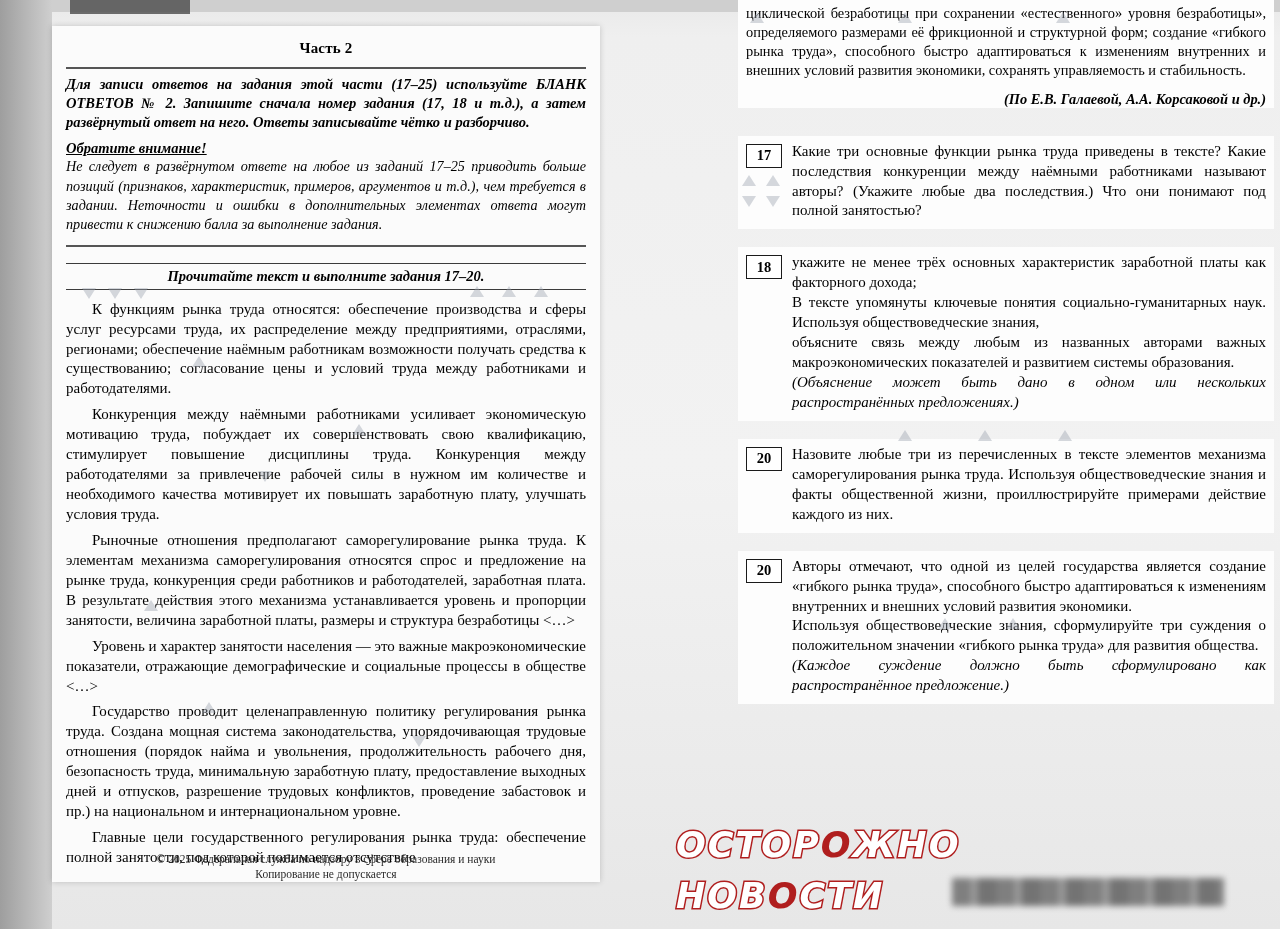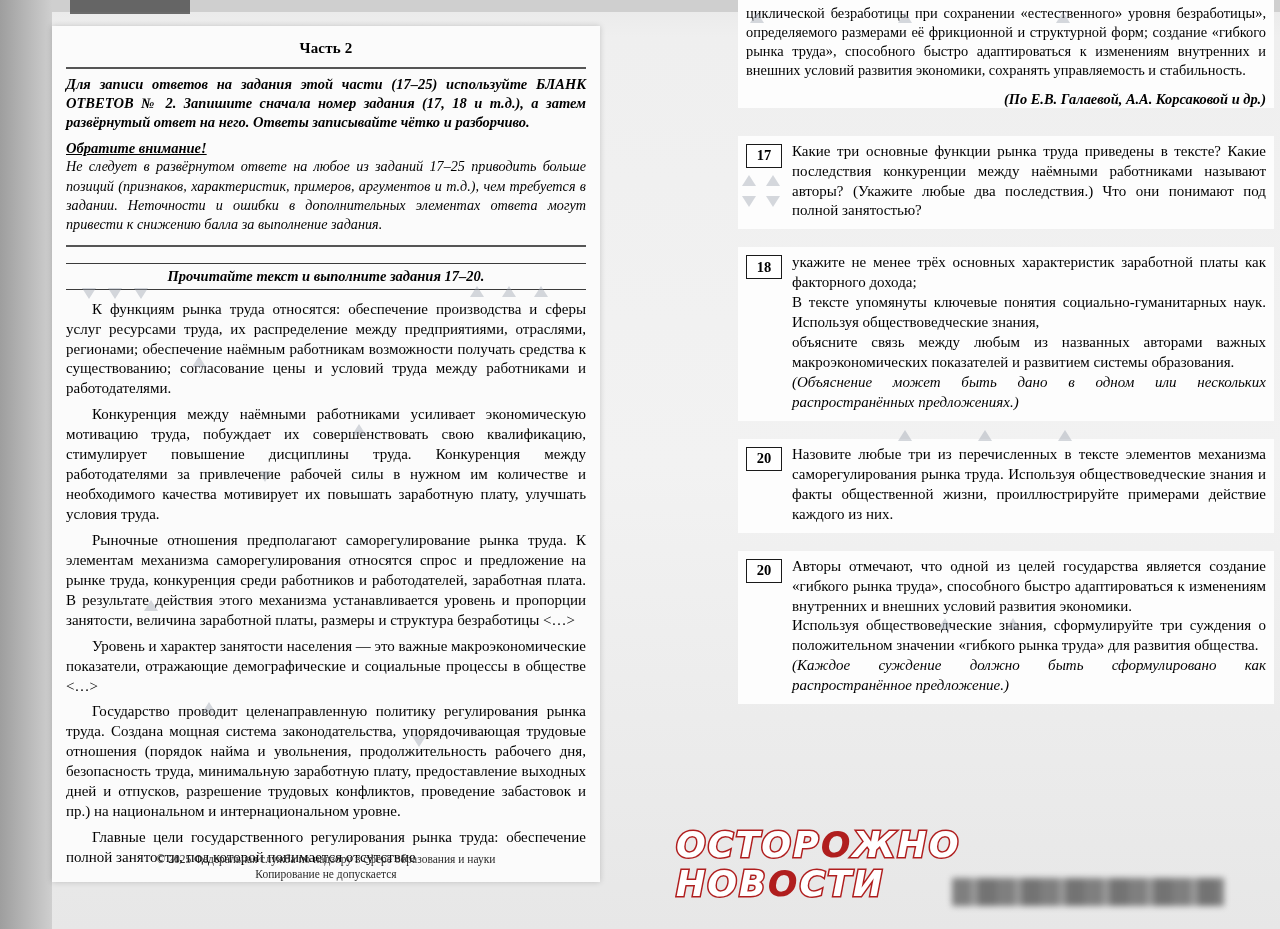--- a/index.html
+++ b/index.html
@@ -104,21 +104,21 @@
   #logo .l1,#logo .l2{
     font-family:"DejaVu Sans", sans-serif;
     font-weight:bold;font-style:italic;
     color:#ffffff;
     -webkit-text-stroke:3px #b01e1e;
     paint-order:stroke fill;
     letter-spacing:2px;
     line-height:1;
   }
   #logo .l1{font-size:35px;}
-  #logo .l2{font-size:35px;margin-top:4px;}
+  #logo .l2{font-size:35px;margin-top:16px;}
   #logo .o{color:#b01e1e;-webkit-text-stroke:0;}
   #blurbar{
     position:absolute;left:952px;top:878px;width:272px;height:28px;
     background:repeating-linear-gradient(90deg,#6d6d6d 0 18px,#8a8a8a 18px 26px,#5f5f5f 26px 44px);
     filter:blur(3px);opacity:.85;
   }
   .edge-left{
     position:absolute;left:0;top:0;width:52px;height:929px;
     background:linear-gradient(90deg,#9e9e9e,#cfcfcf);
   }

